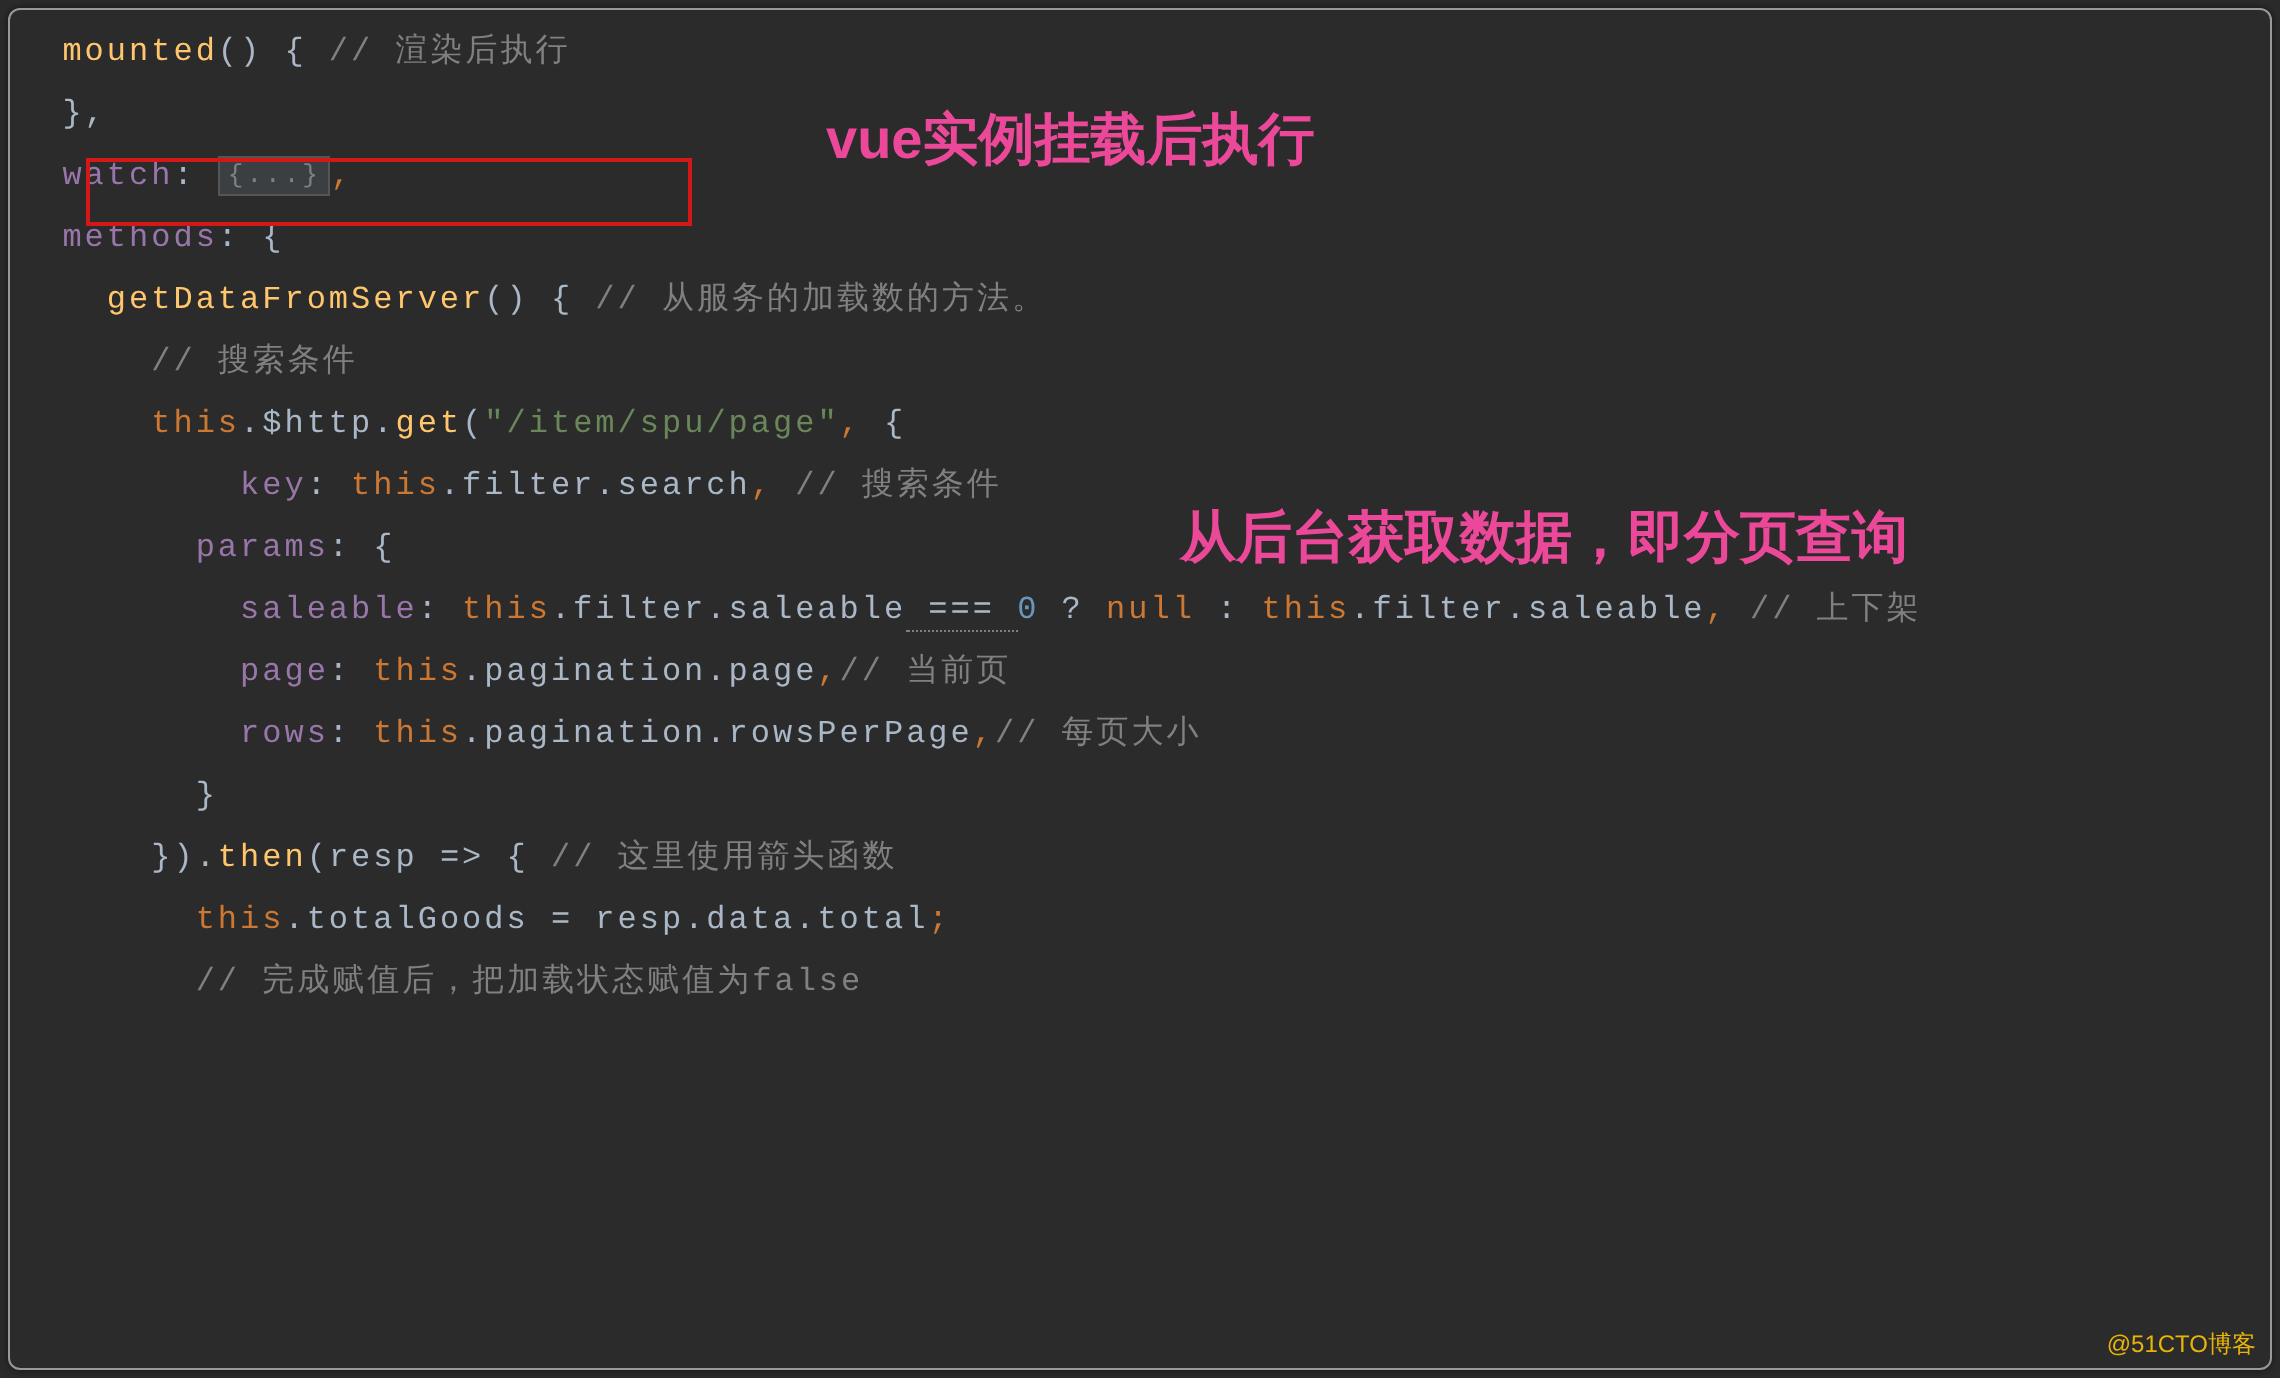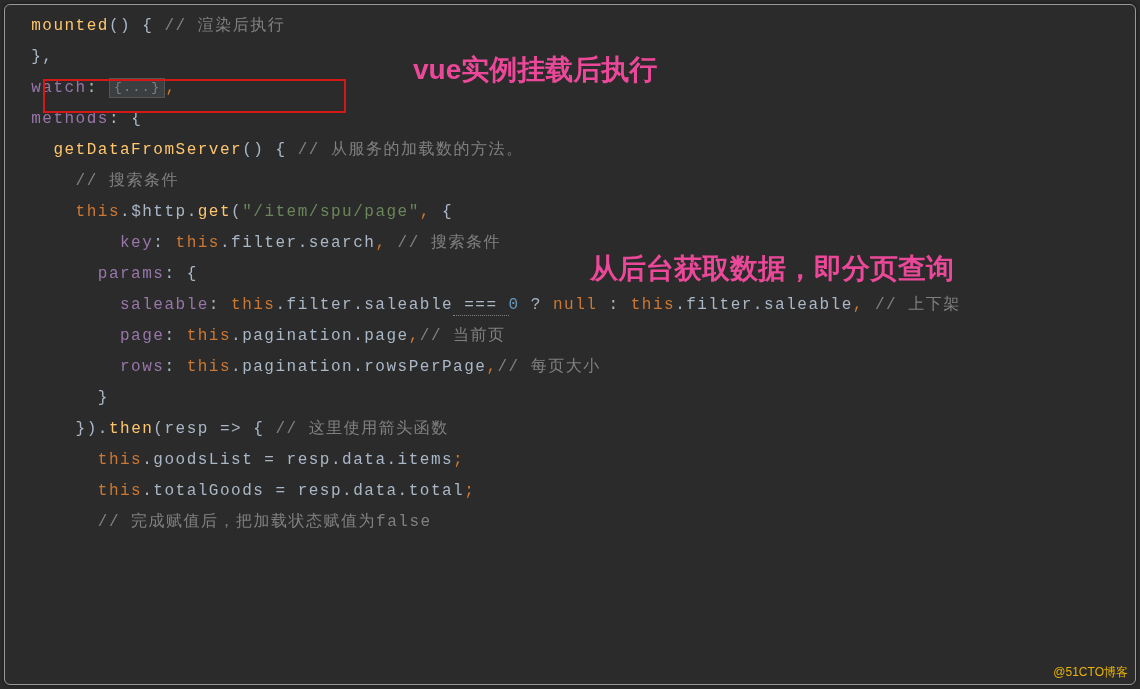--- a/index.html
+++ b/index.html
@@ -96,21 +96,20 @@
     <div class="code-line">    <span class="method">getDataFromServer</span><span class="paren">()</span><span class="brace"> {</span><span class="comment"> // 从服务的加载数的方法。</span></div>
     <div class="code-line">      <span class="comment">// 搜索条件</span></div>
     <div class="code-line">      <span class="keyword">this</span><span class="dot">.</span><span class="text">$http</span><span class="dot">.</span><span class="method">get</span><span class="paren">(</span><span class="string">"/item/spu/page"</span><span class="punct">,</span><span class="brace"> {</span></div>
     <div class="code-line">          <span class="property">key</span><span class="text">: </span><span class="keyword">this</span><span class="dot">.</span><span class="text">filter</span><span class="dot">.</span><span class="text">search</span><span class="punct">,</span><span class="comment"> // 搜索条件</span></div>
     <div class="code-line">        <span class="property">params</span><span class="text">: {</span></div>
     <div class="code-line">          <span class="property">saleable</span><span class="text">: </span><span class="keyword">this</span><span class="dot">.</span><span class="text">filter</span><span class="dot">.</span><span class="text">saleable</span><span class="underline-wavy text"> === </span><span class="number">0</span><span class="text"> ? </span><span class="keyword">null</span><span class="text"> : </span><span class="keyword">this</span><span class="dot">.</span><span class="text">filter</span><span class="dot">.</span><span class="text">saleable</span><span class="punct">,</span><span class="comment"> // 上下架</span></div>
     <div class="code-line">          <span class="property">page</span><span class="text">: </span><span class="keyword">this</span><span class="dot">.</span><span class="text">pagination</span><span class="dot">.</span><span class="text">page</span><span class="punct">,</span><span class="comment">// 当前页</span></div>
     <div class="code-line">          <span class="property">rows</span><span class="text">: </span><span class="keyword">this</span><span class="dot">.</span><span class="text">pagination</span><span class="dot">.</span><span class="text">rowsPerPage</span><span class="punct">,</span><span class="comment">// 每页大小</span></div>
     <div class="code-line">        <span class="brace">}</span></div>
     <div class="code-line">      <span class="brace">})</span><span class="dot">.</span><span class="method">then</span><span class="paren">(</span><span class="variable">resp</span><span class="text"> =&gt; </span><span class="brace">{</span><span class="comment"> // 这里使用箭头函数</span></div>
-    <div class="code-line">        <span class="keyword">this</span><span class="dot">.</span><span class="text">goodsList</span><span class="text"> = </span><span class="variable">resp</span><span class="dot">.</span><span class="text">data</span><span class="dot">.</span><span class="text">items</span><span class="punct">;</span></div>
     <div class="code-line">        <span class="keyword">this</span><span class="dot">.</span><span class="text">totalGoods</span><span class="text"> = </span><span class="variable">resp</span><span class="dot">.</span><span class="text">data</span><span class="dot">.</span><span class="text">total</span><span class="punct">;</span></div>
     <div class="code-line">        <span class="comment">// 完成赋值后，把加载状态赋值为false</span></div>
   </div>
 </div>
 
 <div class="red-box" style="left:43px; top:79px; width:303px; height:34px;"></div>
 
 <div class="annotation" style="left:413px; top:51px;">vue实例挂载后执行</div>
 <div class="annotation" style="left:590px; top:250px;">从后台获取数据，即分页查询</div>
 

